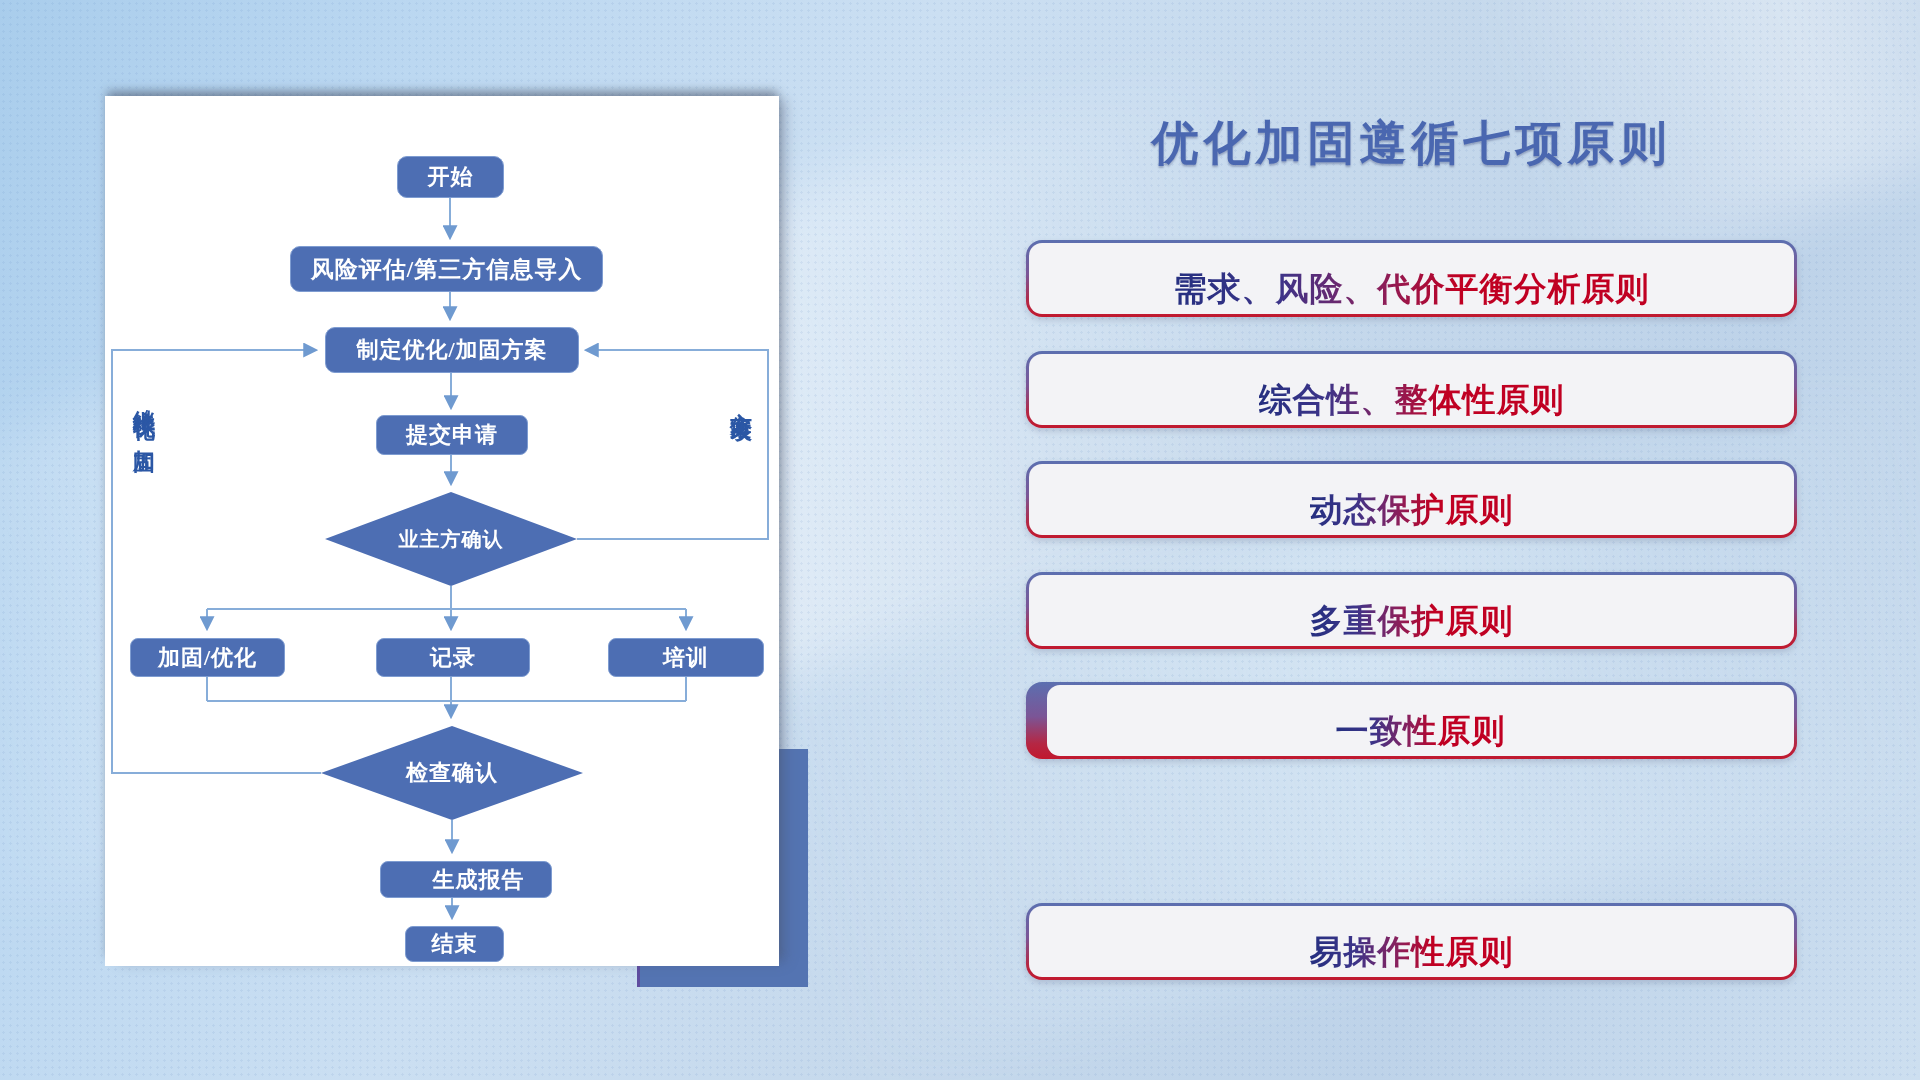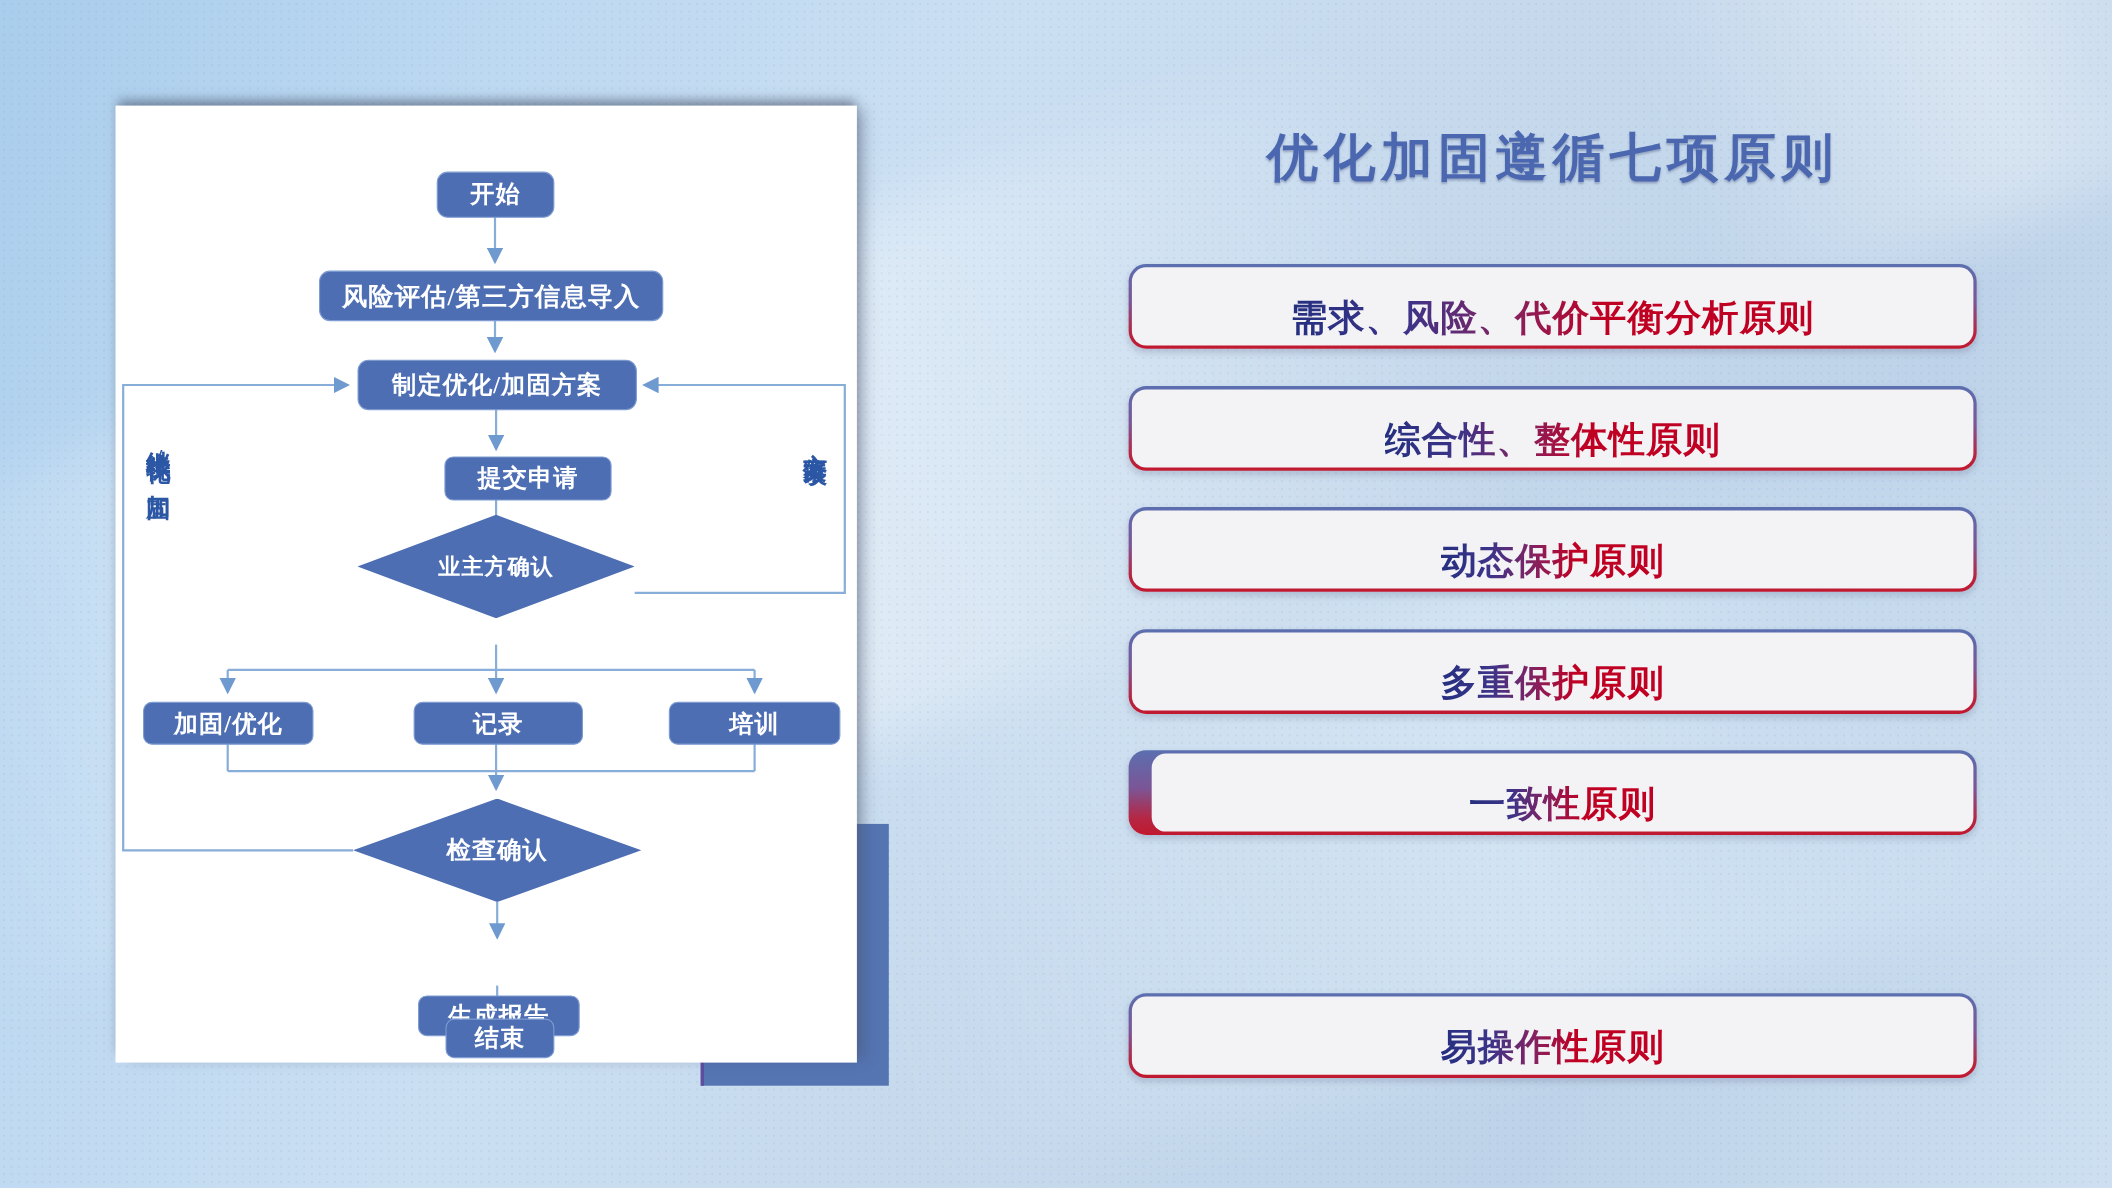--- a/index.html
+++ b/index.html
@@ -97,45 +97,45 @@
     </div>
 
     <div class="node" style="left:290px;top:246px;width:311px;height:44px;font-size:23px;">
       <span>风险评估/第三方信息导入</span>
     </div>
 
     <div class="node" style="left:325px;top:327px;width:252px;height:44px;">
       <span>制定优化/加固方案</span>
     </div>
 
-    <div class="node small" style="left:376px;top:415px;width:150px;height:38px;margin-left:28px;">
+    <div class="node small" style="left:376px;top:415px;width:150px;height:38px;">
       <span>提交申请</span>
     </div>
 
-    <div class="diamond" style="left:325px;top:468px;width:252px;height:94px;">
+    <div class="diamond" style="left:325px;top:492px;width:252px;height:94px;">
       <span>业主方确认</span>
     </div>
 
     <div class="node small" style="left:130px;top:638px;width:153px;height:37px;">
       <span>加固/优化</span>
     </div>
 
     <div class="node small" style="left:376px;top:638px;width:152px;height:37px;">
       <span>记录</span>
     </div>
 
     <div class="node small" style="left:608px;top:638px;width:154px;height:37px;">
       <span>培训</span>
     </div>
 
     <div class="diamond" style="left:321px;top:726px;width:262px;height:94px;font-size:22px;justify-content:center;">
       <span>检查确认</span>
     </div>
 
-    <div class="node small" style="left:380px;top:905px;width:145px;height:35px;">
+    <div class="node small" style="left:380px;top:861px;width:145px;height:35px;padding-left:25px;">
       <span>生成报告</span>
     </div>
 
     <div class="node small" style="left:405px;top:926px;width:97px;height:34px;">
       <span>结束</span>
     </div>
 
     <div class="vlabel" style="left:133px;top:392px;">继续优化/加固</div>
 
     <div class="vlabel" style="left:730px;top:394px;">方案修改</div>

